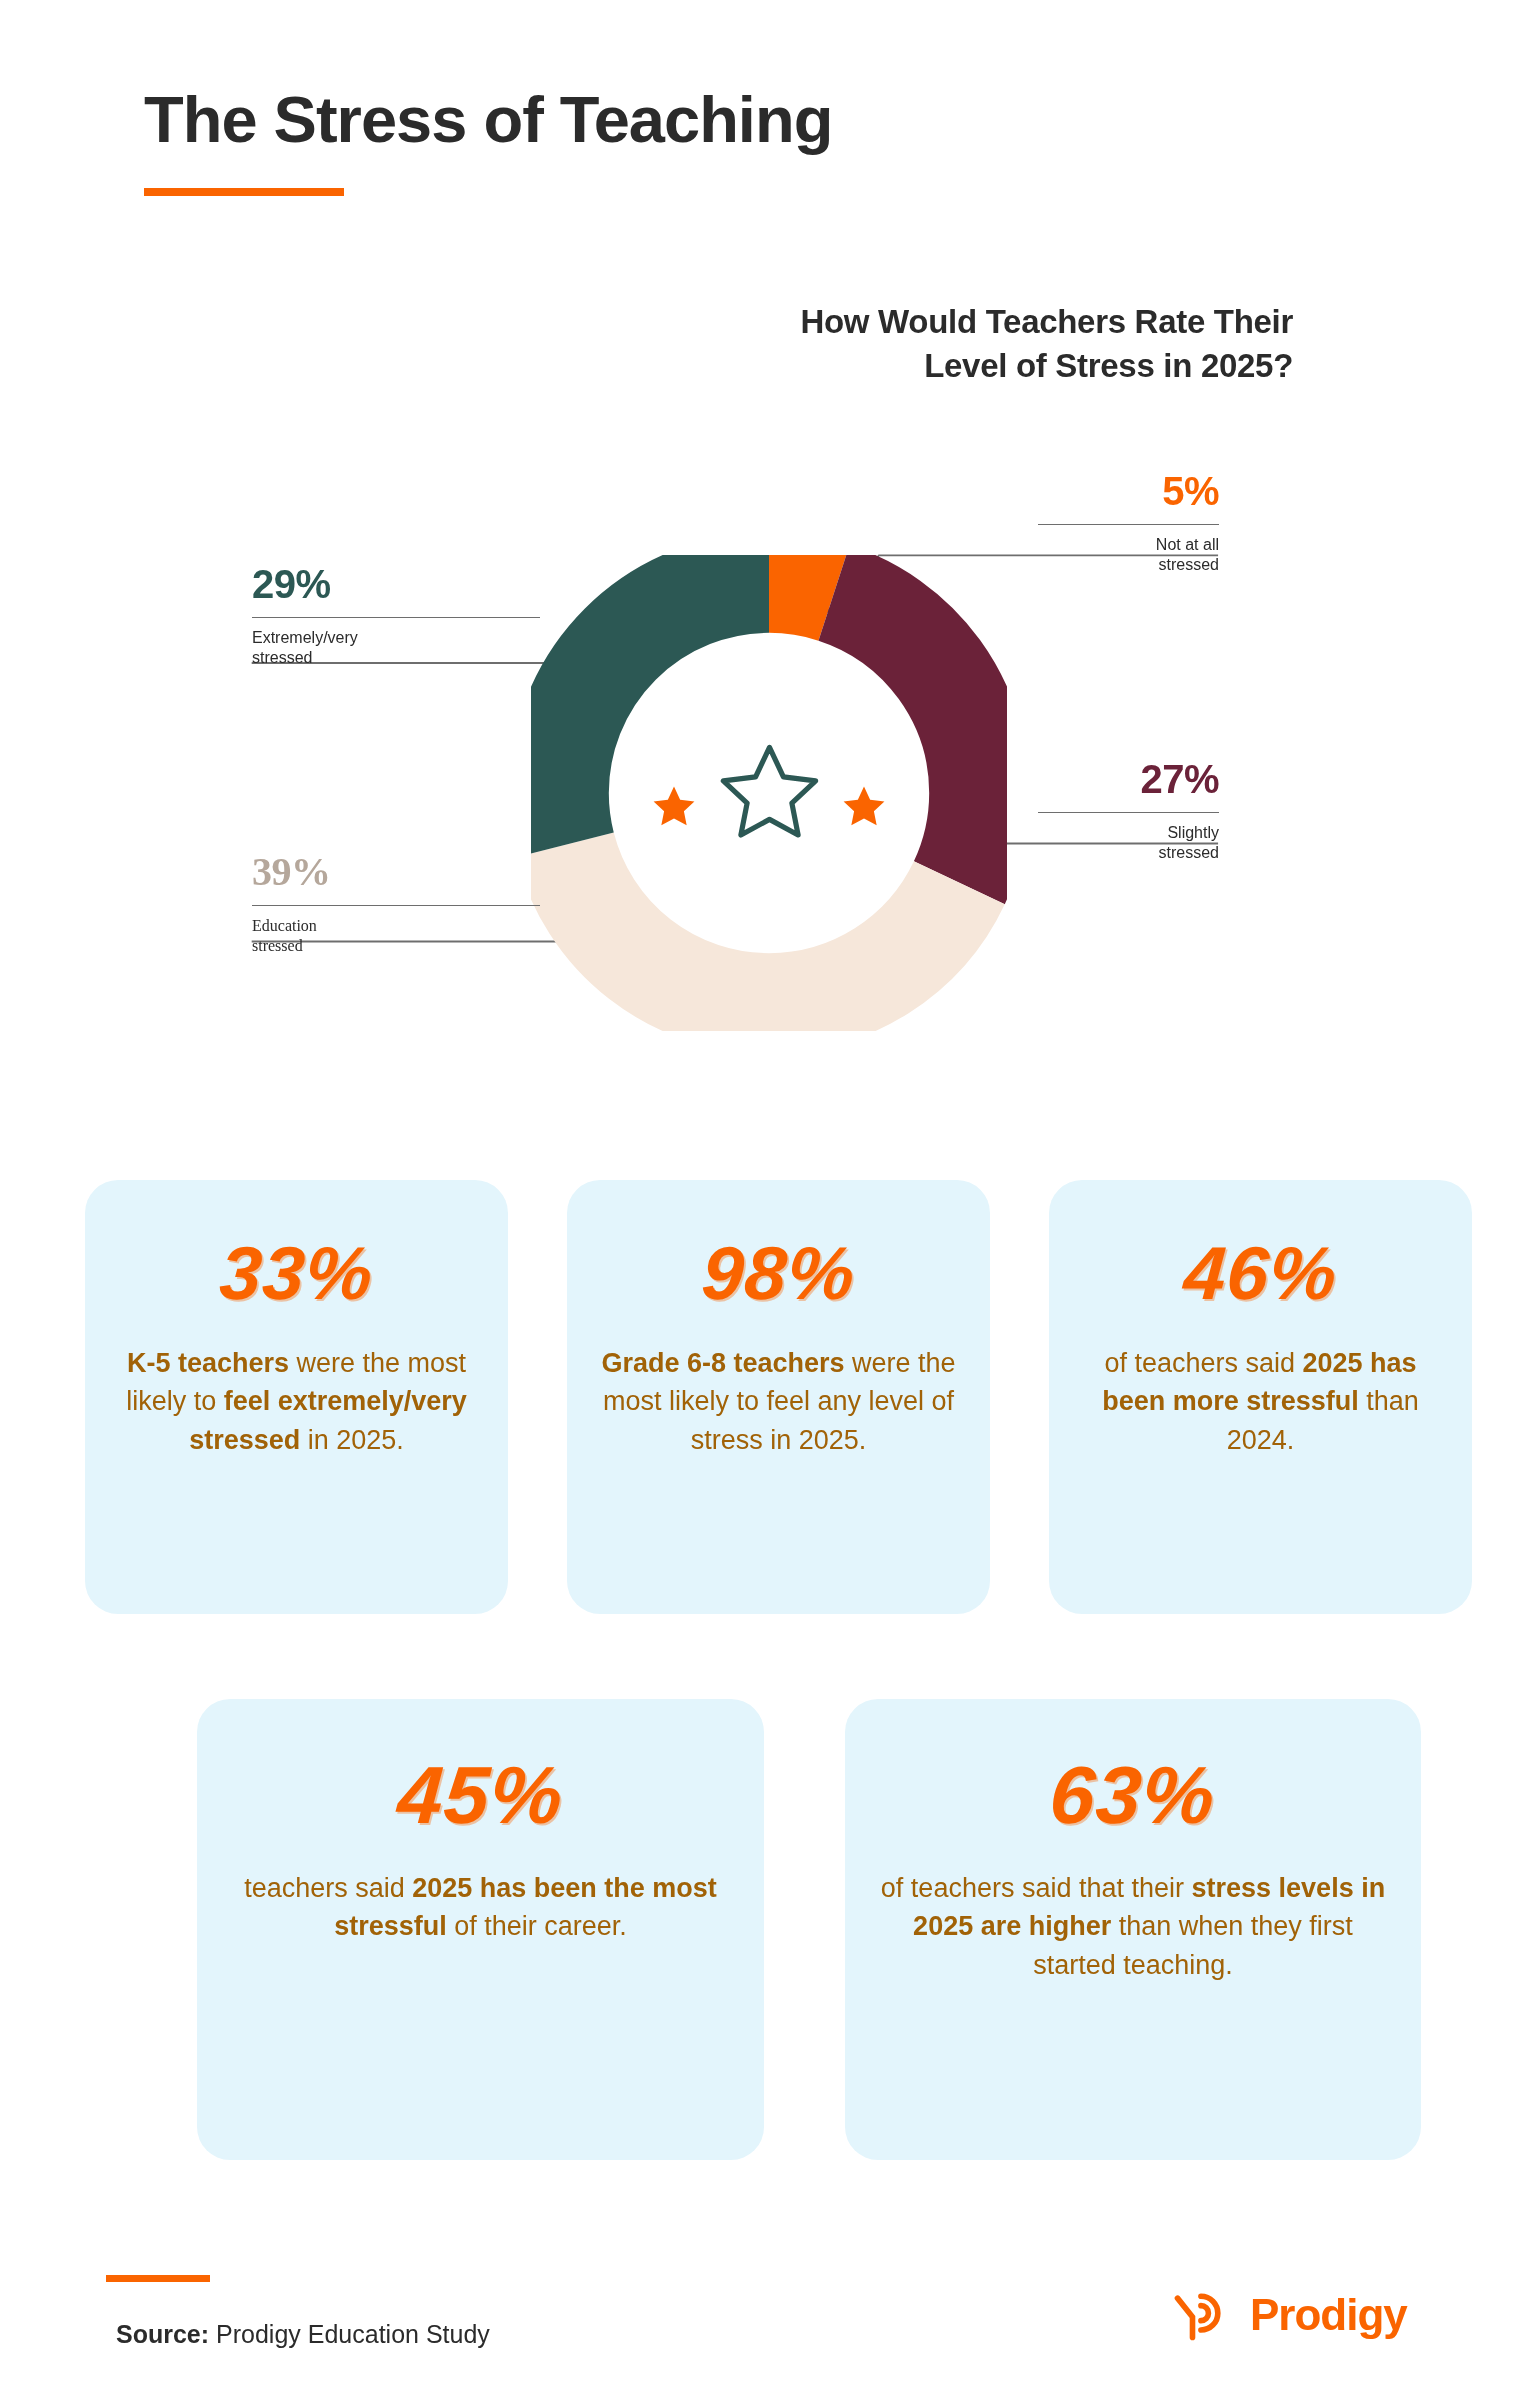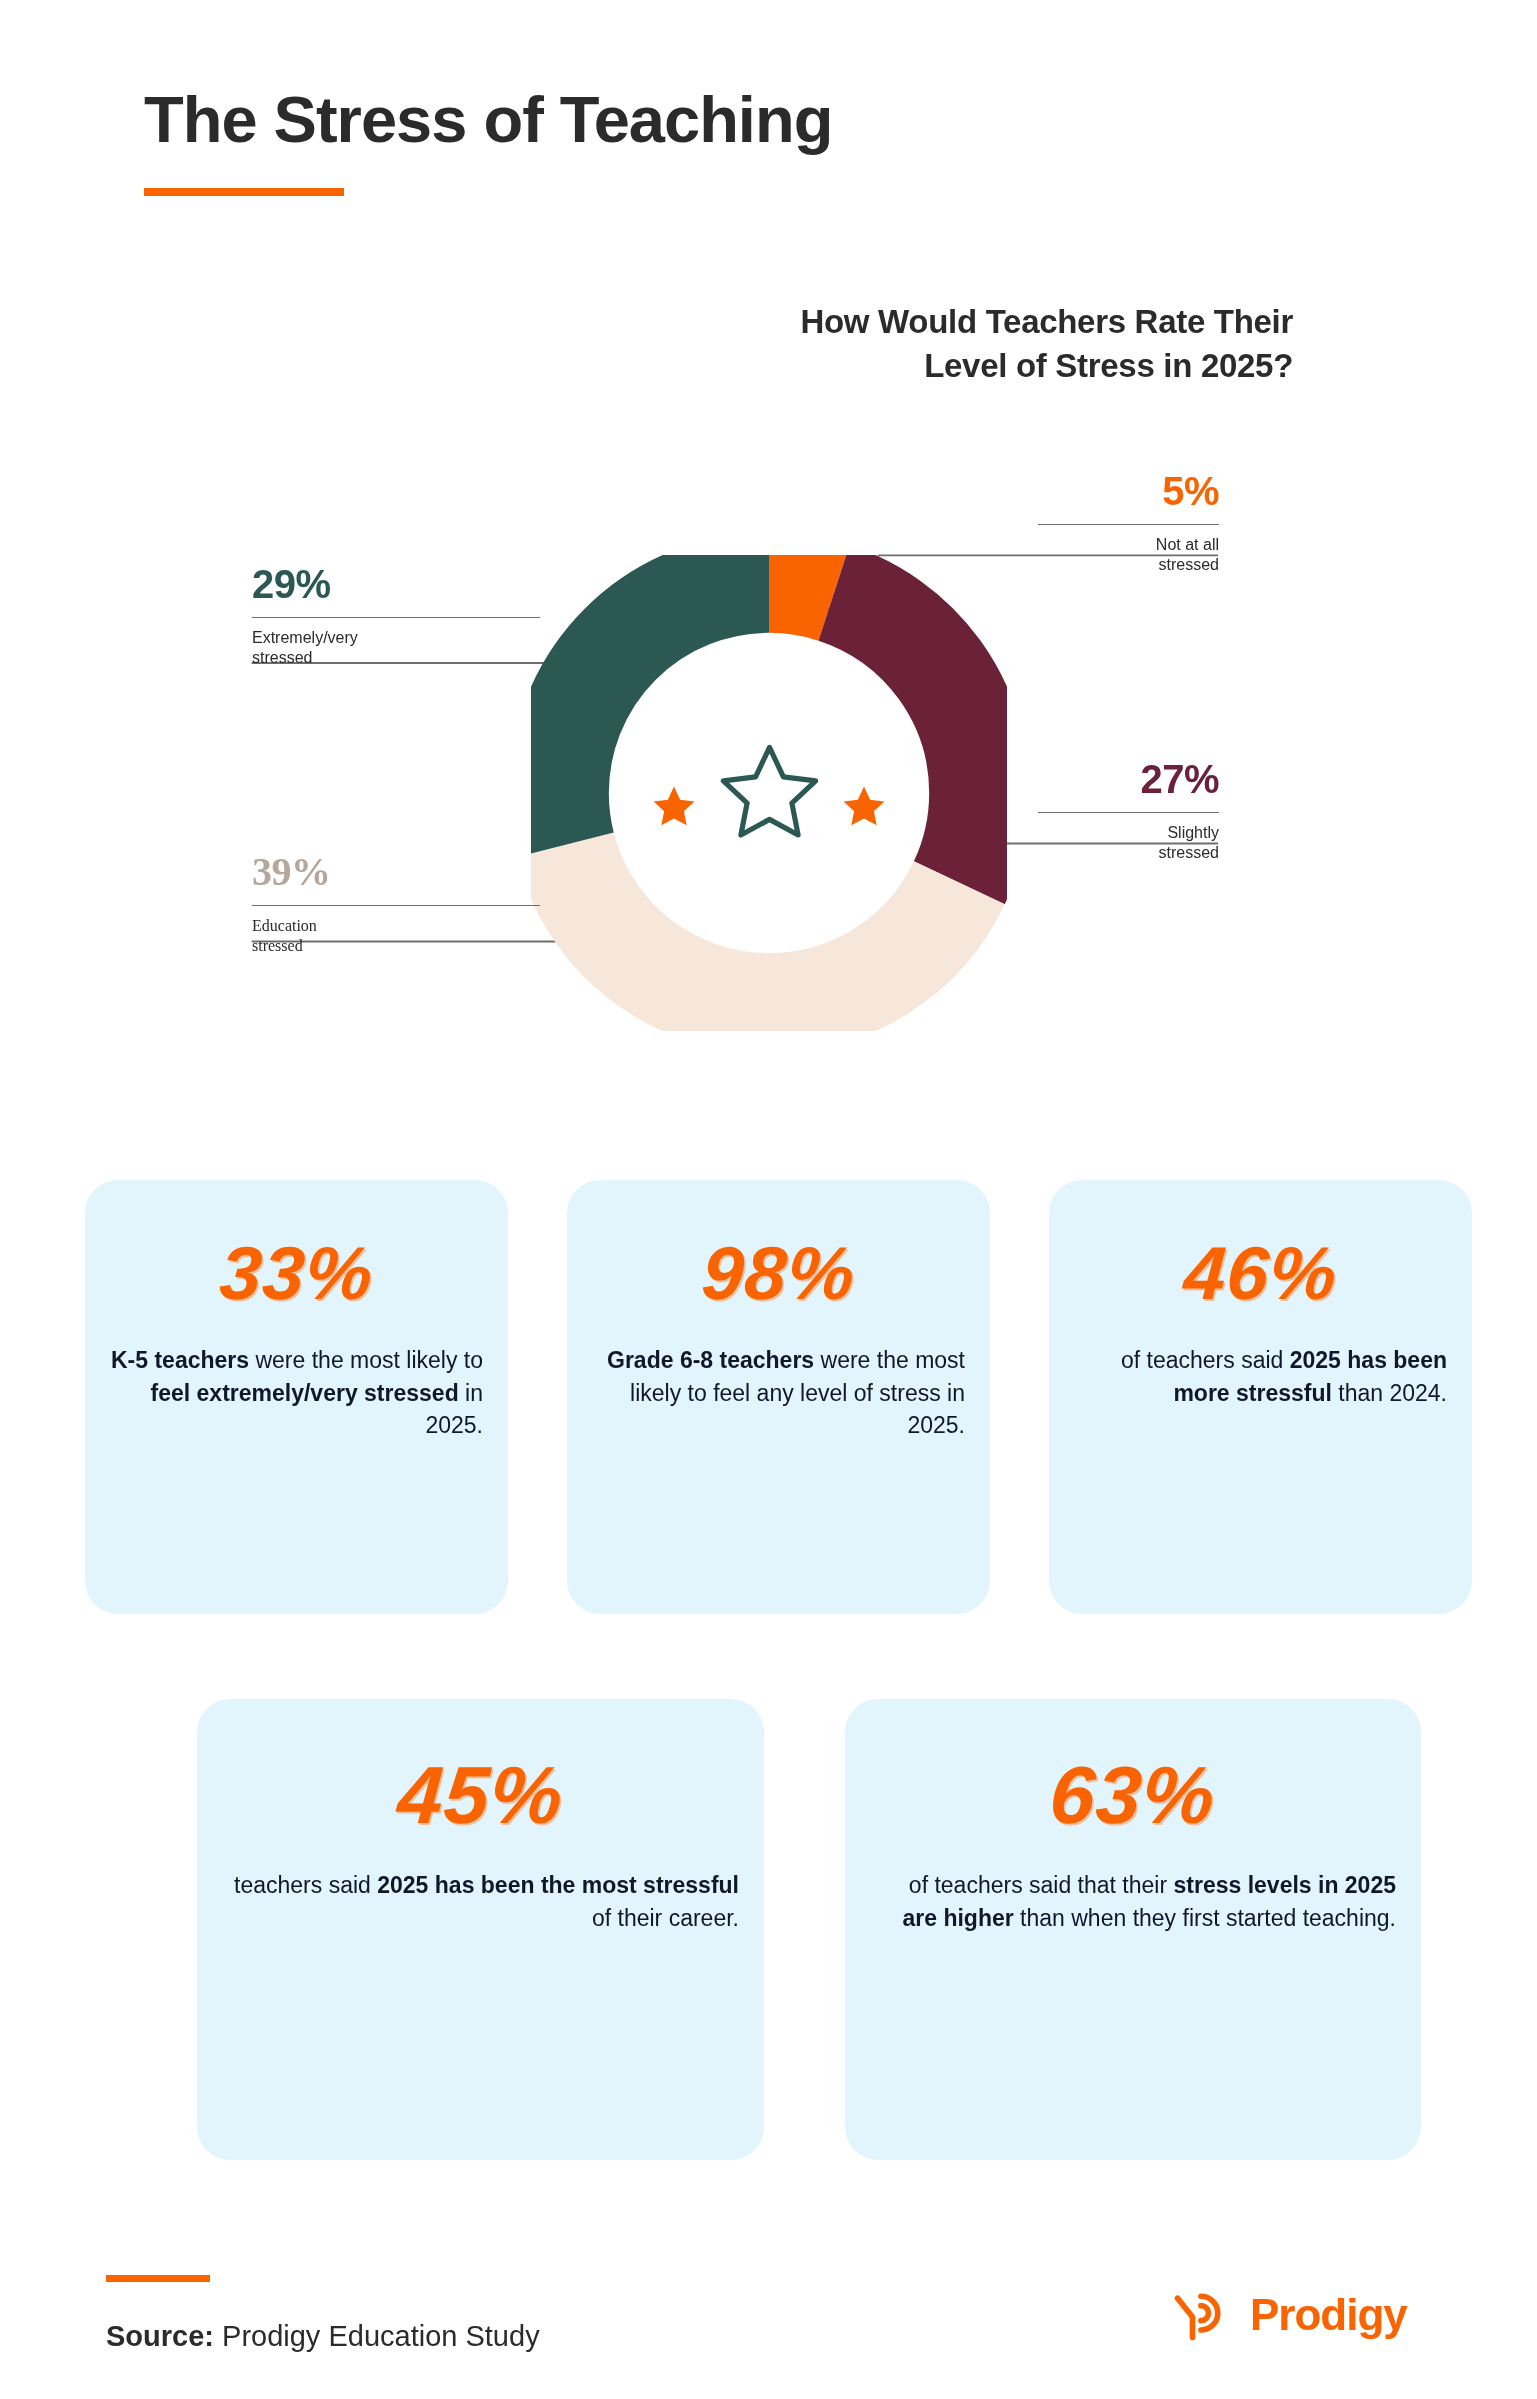--- a/index.html
+++ b/index.html
@@ -69,39 +69,39 @@
     padding:56px 25px 38px 25px; position:absolute;
   }
   .card .big {
     font-size:75px; color:#FA6400; line-height:1;
     font-weight:bold; font-style:italic; letter-spacing:1px;
     transform:skewX(-4deg);
     text-shadow:1.9px 1.9px 0 rgba(250,100,0,0.35);
     margin-bottom:33px;
   }
   .card .body {
-    font-size:23px; line-height:1.42; color:#0f172a;text-align:right;
+    font-size:27px; line-height:1.42; color:#a16207;
   }
   .card .body b { font-weight:bold; }
 
   #card-1 { left:85px;   top:1180px; width:423px; height:434px; }
   #card-2 { left:567px;  top:1180px; width:423px; height:434px; }
   #card-3 { left:1049px; top:1180px; width:423px; height:434px; }
   #card-4 { left:197px;  top:1699px; width:567px; height:461px; }
   #card-5 { left:845px;  top:1699px; width:576px; height:461px; }
   #card-4 .big, #card-5 .big { font-size:81px; }
 
   
   #footer-rule {
     position:absolute; left:106px; top:2275px;
     width:104px; height:6.7px; background:#FA6400;
   }
   #source-line {
-    position:absolute; left:106px; top:2320px;
-    font-size:29px; color:#2B2B2B;text-align:center;
+    position:absolute; left:116px; top:2320px;
+    font-size:25px; color:#2B2B2B;text-align:center;
   }
   #source-line b { font-weight:bold; }
 
   #logo {
     position:absolute; left:1170px; top:2285px;
     display:flex; align-items:center; gap:20px;
   }
   #logo-mark { width:60px; height:60px; }
   #logo-word {
     font-size:44px; font-weight:bold; color:#FA6400;

